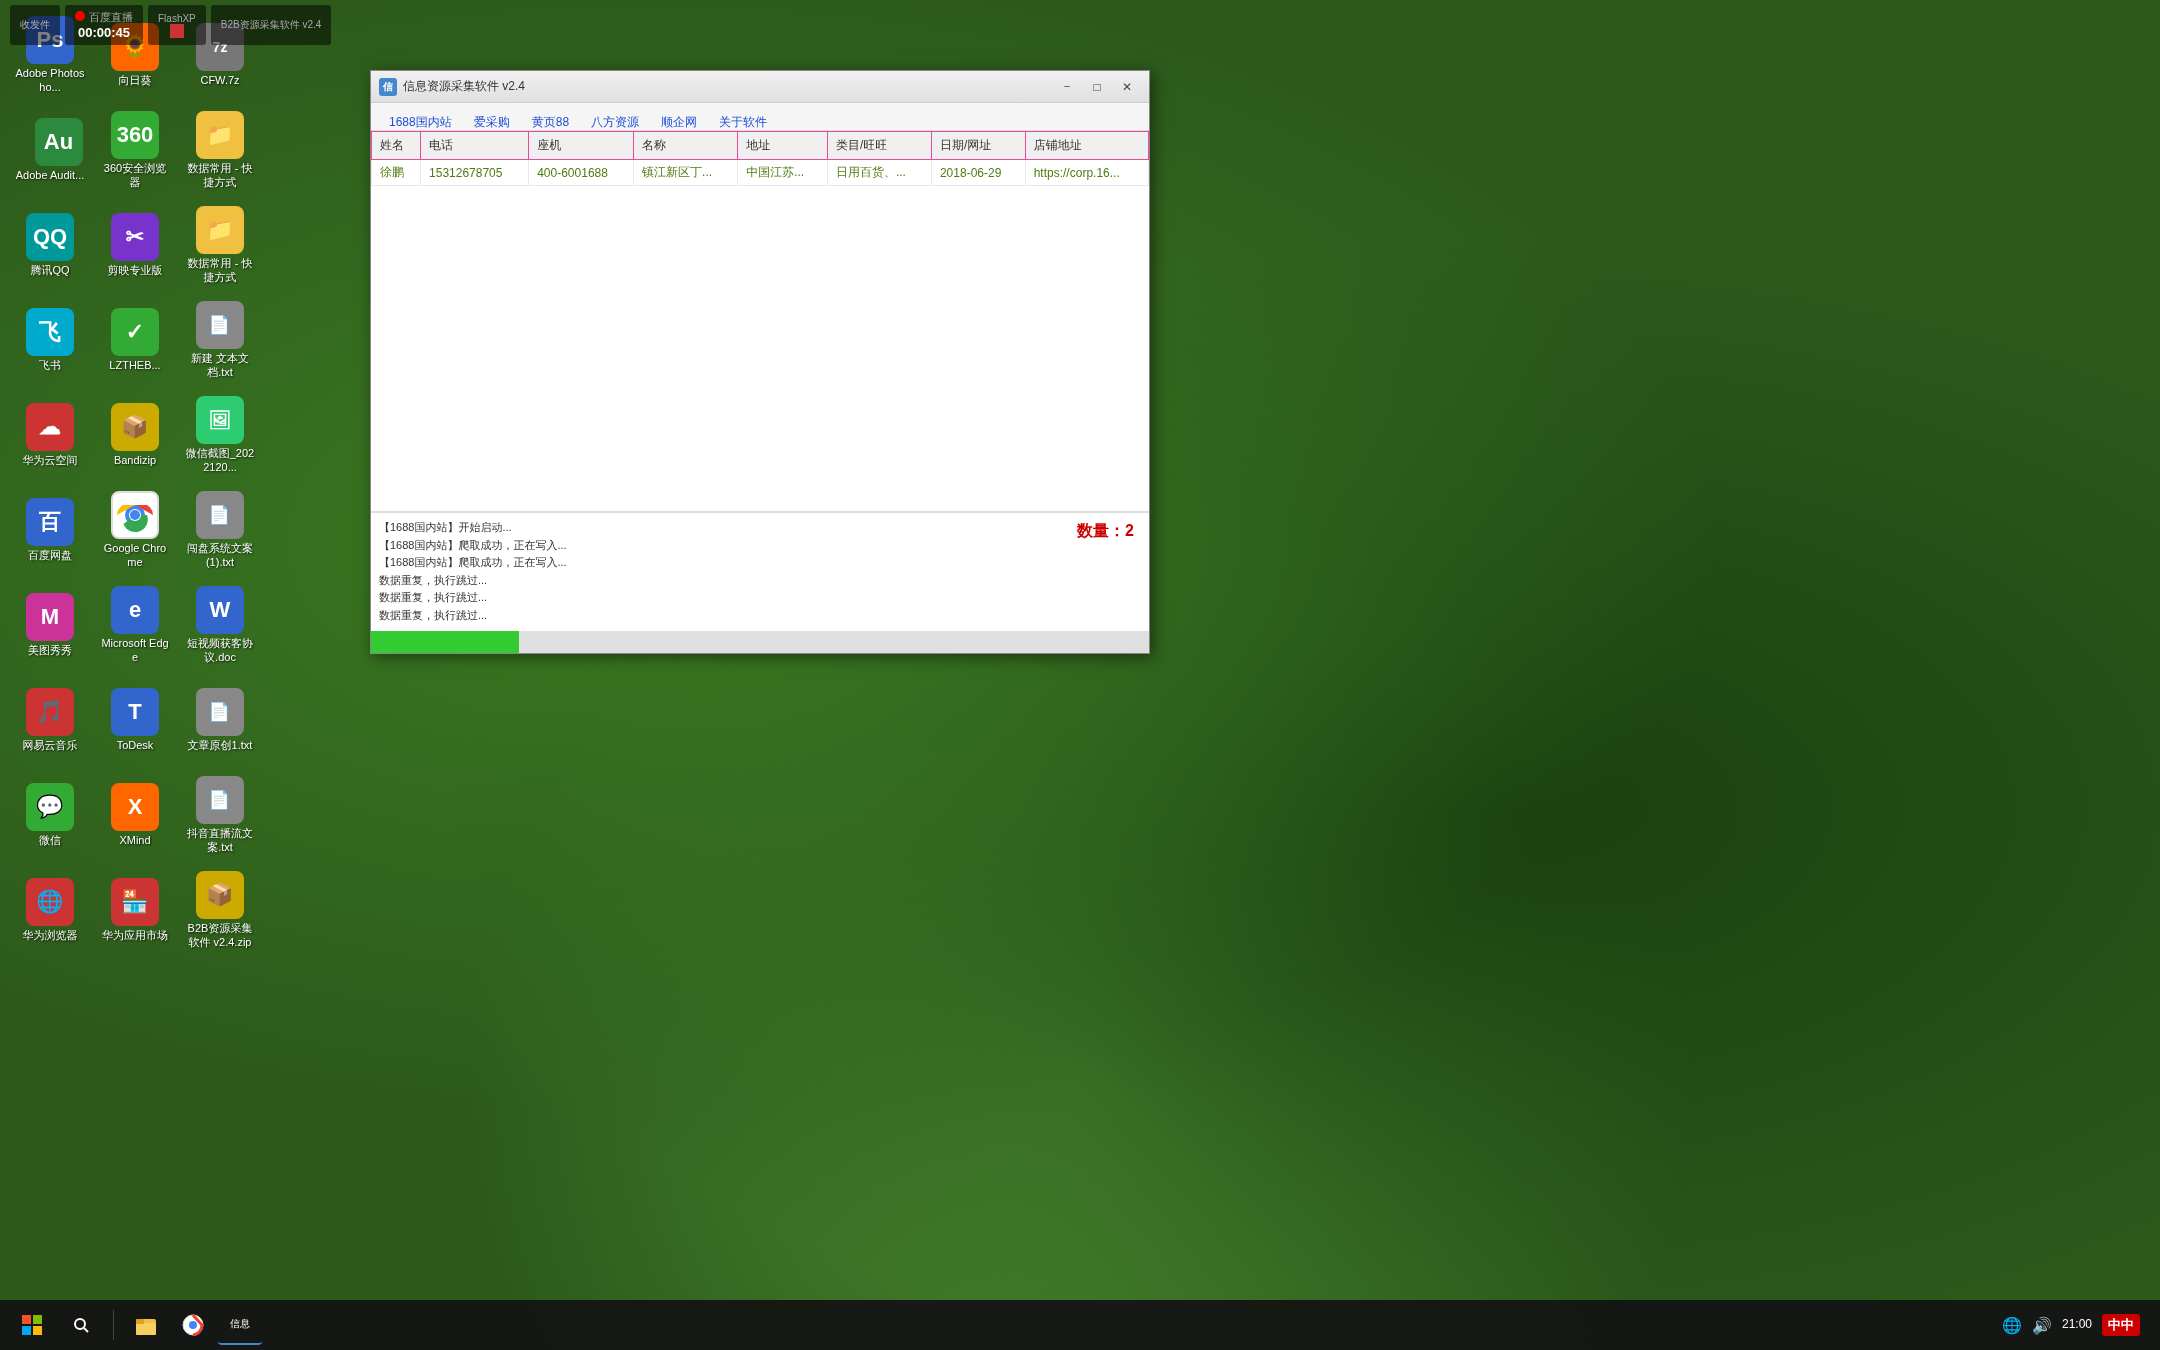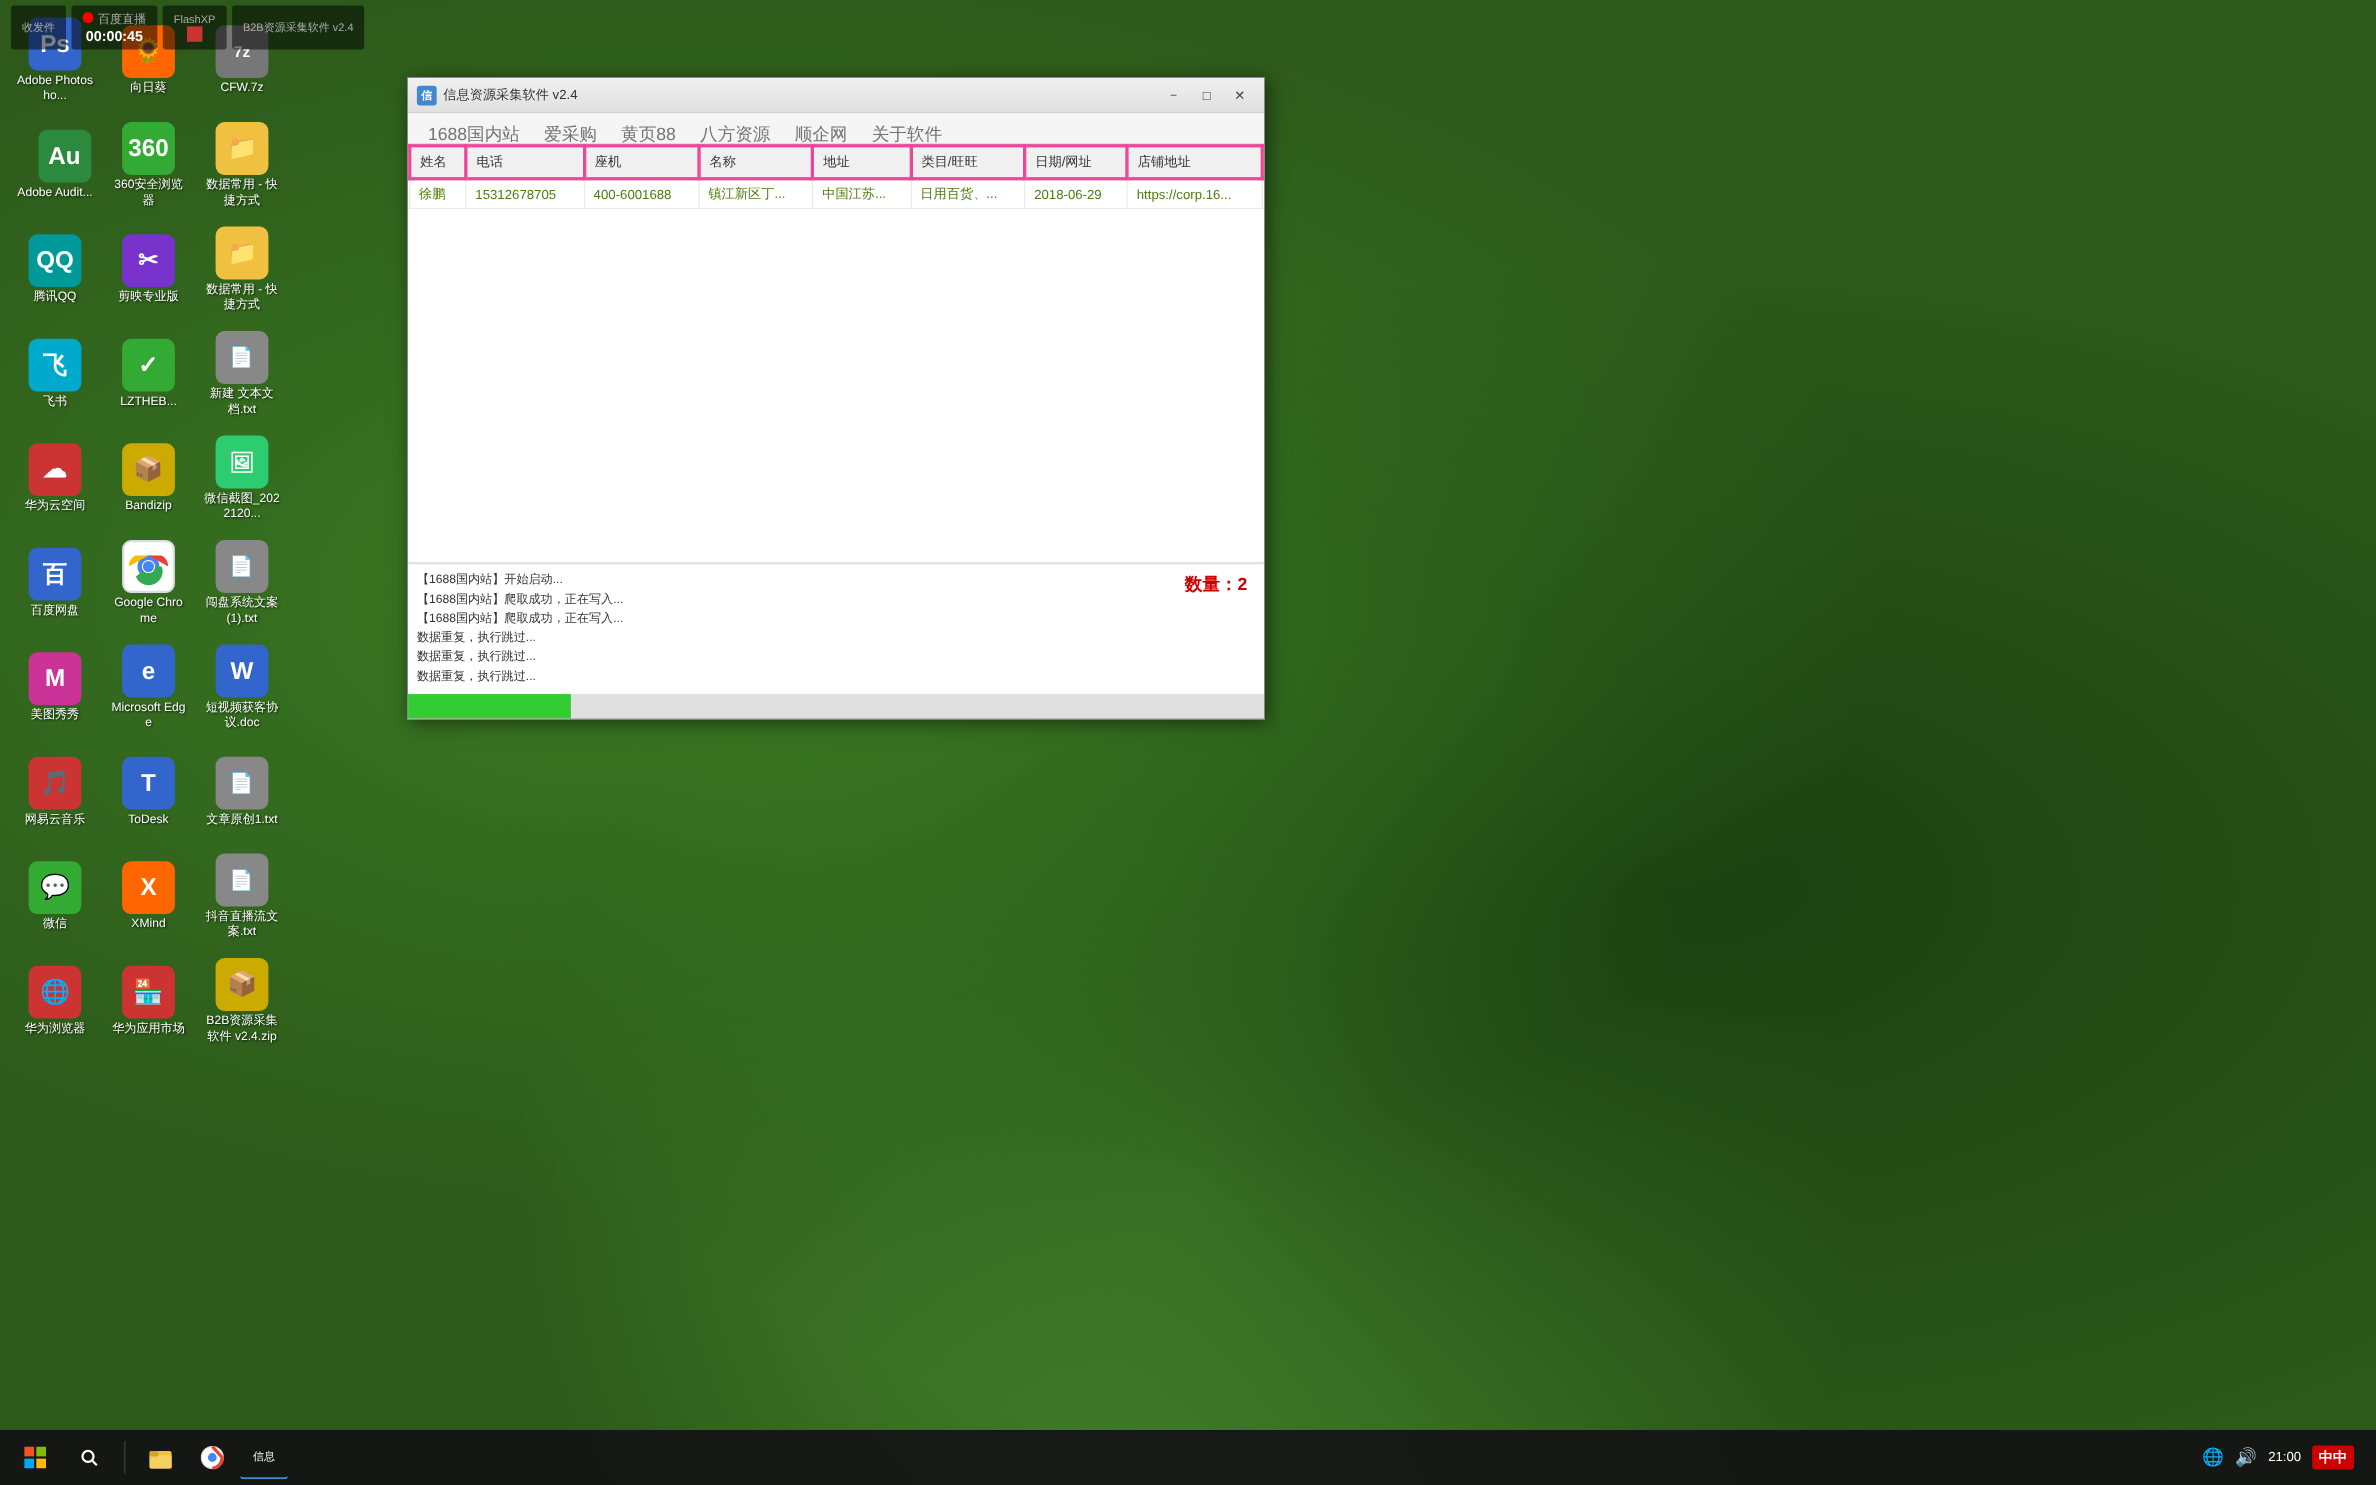--- a/index.html
+++ b/index.html
@@ -181,42 +181,42 @@
       background: #f5f5f5;
       border-bottom: 1px solid #ddd;
       display: flex;
       align-items: center;
       padding: 0 8px;
       gap: 2px;
     }
 
     .menu-item {
       padding: 3px 10px;
-      font-size: 16px;
-      color: #737373;
+      font-size: 12px;
+      color: #1d4ed8;
       cursor: pointer;
       border-radius: 3px;
       margin-top: 12px;
     }
 
     
     .window-content {
       background: white;
       border-bottom: 1px solid #ddd;
     }
 
     .data-table {
       width: 100%;
       border-collapse: collapse;
       font-size: 12px;
     }
 
     .data-table th {
       background: #f0f0f0;
-      border: 3px solid #ec4899;
+      border: 1px solid #ec4899;
       padding: 5px 8px;
       text-align: left;
       font-weight: normal;
       color: #333;
       white-space: nowrap;
     }
 
     .data-table td {
       border: 1px solid #e8e8e8;
       padding: 4px 8px;

